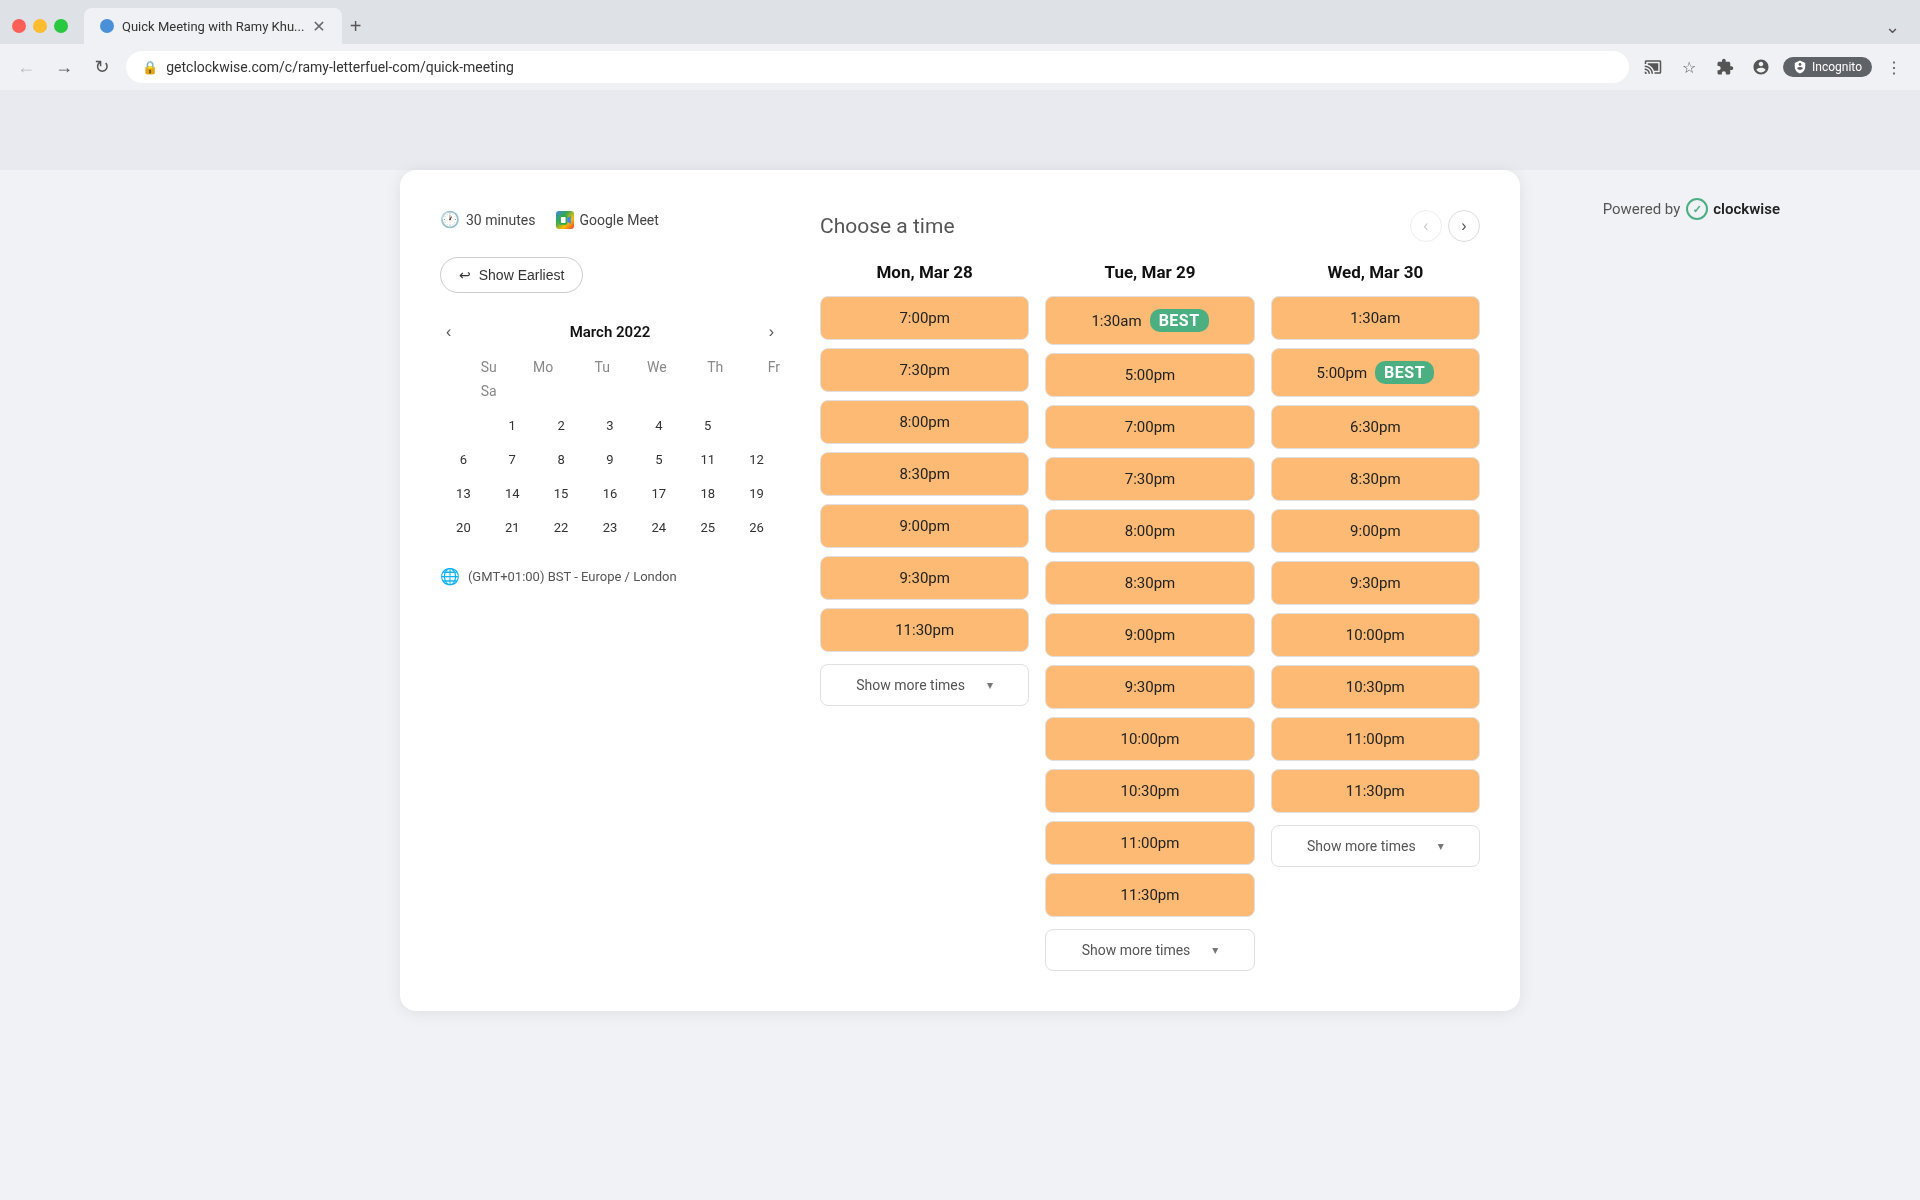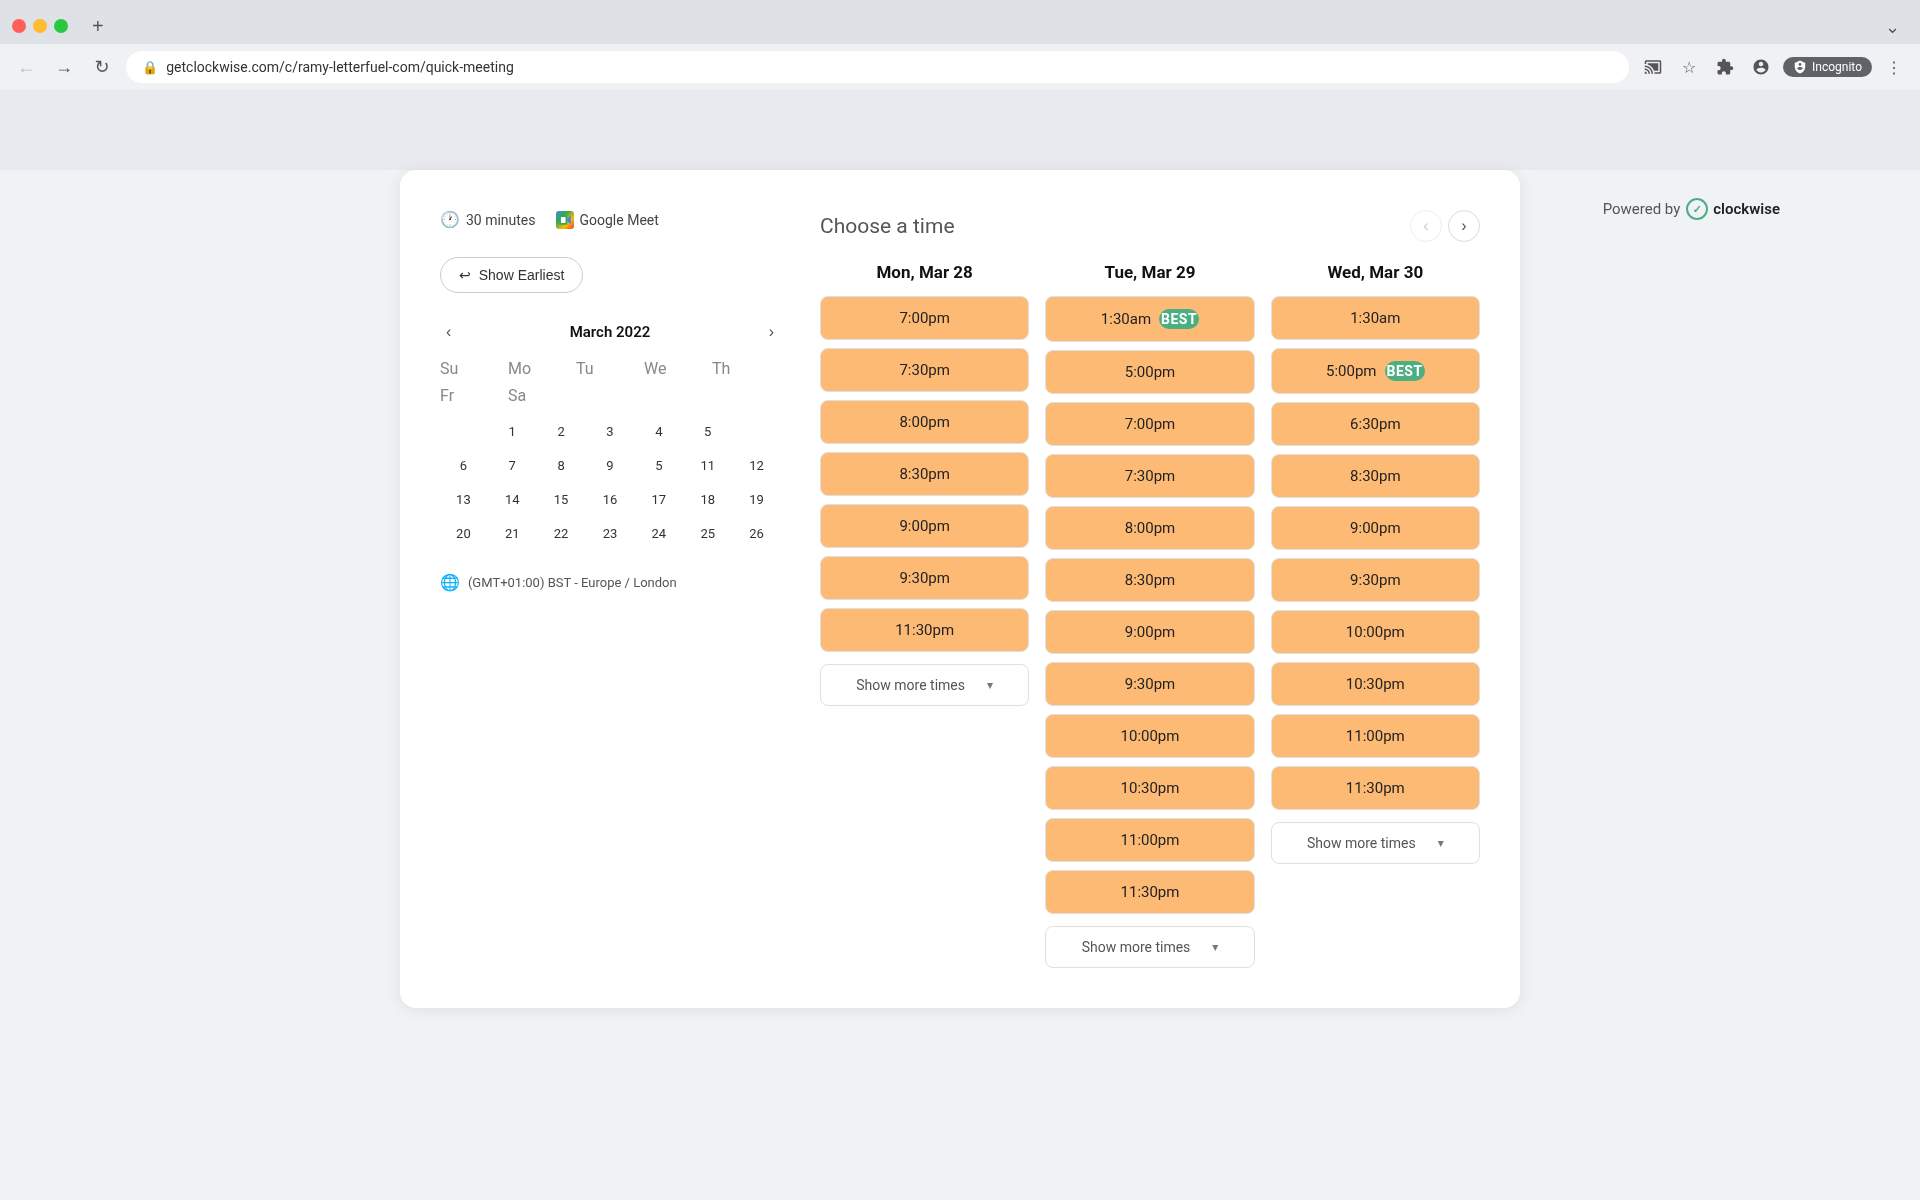--- a/index.html
+++ b/index.html
@@ -285,23 +285,23 @@
       cursor: pointer;
       font-size: 16px;
       color: #555;
       padding: 2px 6px;
     }
     .cal-grid {
       width: 100%;
     }
     .cal-days-header {
       display: grid;
-      grid-template-columns: repeat(5, 1fr);
-      text-align: left;
-      font-size: 16px;
+      grid-template-columns: repeat(6, 1fr);
+      text-align: right;
+      font-size: 14px;
       color: #888;
       margin-bottom: 6px;
     }
     .cal-days-header span {
       padding: 4px 0;
     }
     .cal-weeks {
       display: flex;
       flex-direction: column;
       gap: 2px;
@@ -411,23 +411,23 @@
       display: flex;
       align-items: center;
       justify-content: center;
       gap: 8px;
       background: #fdba74;
       transition: border-color 0.15s, background 0.15s;
     }
     .best-badge {
       background: #4CAF82;
       color: white;
-      font-size: 14px;
+      font-size: 16px;
       font-weight: 700;
-      padding: 2px 2px;
+      padding: 2px 9px;
       border-radius: 10px;
       letter-spacing: 0.5px;
     }
     .show-more-btn {
       border: 1.5px solid #e0e0e0;
       border-radius: 8px;
       padding: 12px;
       text-align: center;
       font-size: 14px;
       color: #555;
@@ -445,20 +445,25 @@
 <body>
 
 <div class="browser-chrome">
   <div class="browser-titlebar">
     <div class="traffic-lights">
       <div class="traffic-light tl-red"></div>
       <div class="traffic-light tl-yellow"></div>
       <div class="traffic-light tl-green"></div>
     </div>
     <div class="tab-bar">
+      <div class="tab">
+        <span class="tab-favicon"></span>
+        <span>Quick Meeting with Ramy Khu...</span>
+        <span class="tab-close">✕</span>
+      </div>
       <button class="tab-new">+</button>
     </div>
     <div style="flex:1"></div>
     <div style="font-size:18px;color:#555;cursor:pointer;padding:4px 8px;">⌄</div>
   </div>
   <div class="browser-nav">
     <button class="nav-btn disabled">←</button>
     <button class="nav-btn">→</button>
     <button class="nav-btn">↻</button>
     <div class="address-bar">

